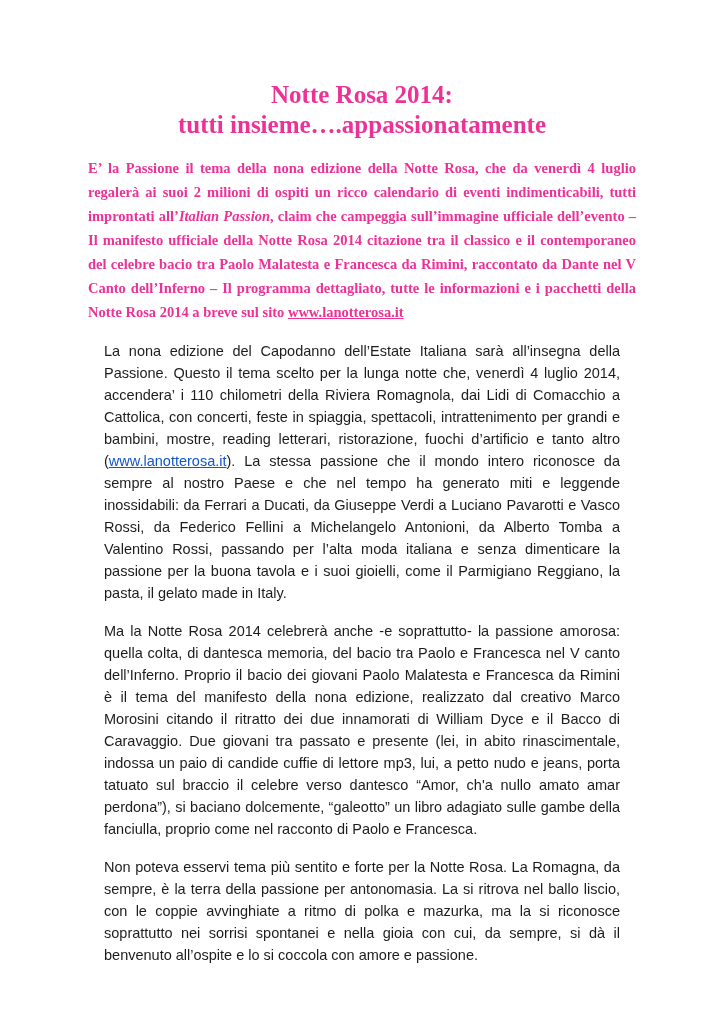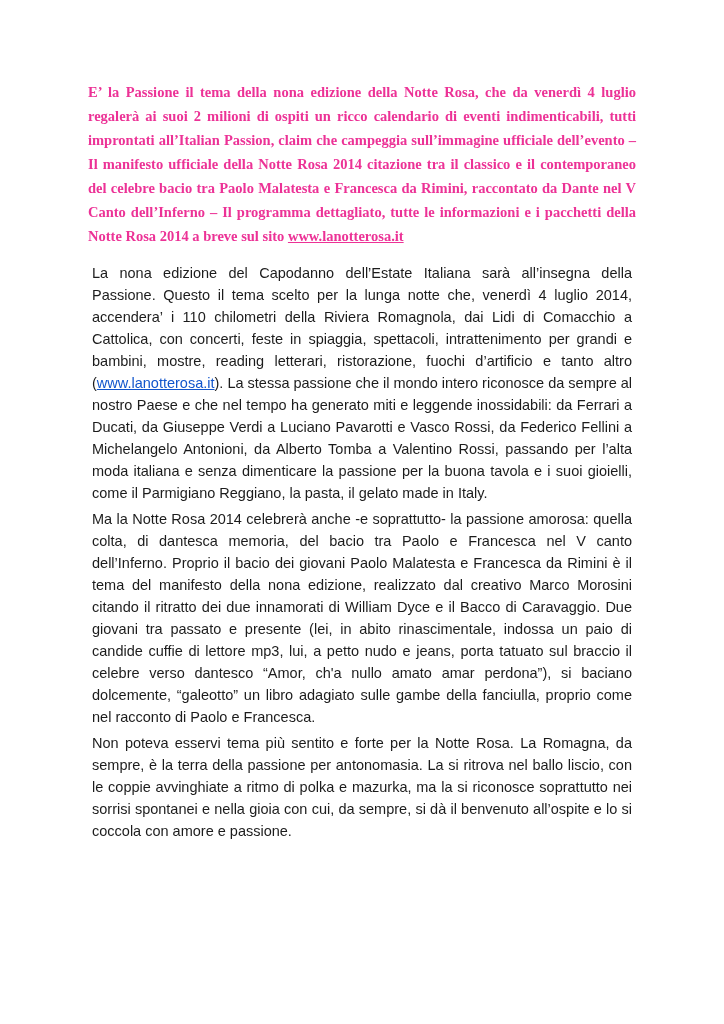--- a/index.html
+++ b/index.html
@@ -35,45 +35,46 @@
   }
   .intro {
     margin: 0 0 14px 0;
     color: var(--accent);
     font-family: "Liberation Serif", serif;
     font-weight: bold;
     font-size: 14.5px;
     line-height: 24px;
     text-align: justify;
   }
-  .intro .italic { }
+  .intro .italic { font-style: italic; }
   .pink-link {
     color: var(--accent);
     text-decoration: underline;
     cursor: pointer;
   }
   .body-par {
-    margin: 4px;
+    margin: 16px;
     color: var(--text);
     font-size: 14.5px;
     line-height: 22px;
     text-align: justify;
   }
   .link {
     color: var(--link);
     text-decoration: underline;
     cursor: pointer;
   }
   .italic { }
 </style>
 </head>
 <body>
 
 <div class="page">
 
+  <h1 class="title"><span>Notte Rosa 2014:</span><br><span>tutti insieme….appassionatamente</span></h1>
 
   <p class="intro"><span>E’ la Passione il tema della nona edizione della Notte Rosa, che da venerdì 4 luglio regalerà ai suoi 2 milioni di ospiti un ricco calendario di eventi indimenticabili, tutti improntati all’</span><span class="italic">Italian Passion</span><span>, claim che campeggia sull’immagine ufficiale dell’evento – Il manifesto ufficiale della Notte Rosa 2014 citazione tra il classico e il contemporaneo del celebre bacio tra Paolo Malatesta e Francesca da Rimini, raccontato da Dante nel V Canto dell’Inferno – Il programma dettagliato, tutte le informazioni e i pacchetti della Notte Rosa 2014 a breve sul sito </span><a class="pink-link">www.lanotterosa.it</a></p>
 
   <p class="body-par"><span>La nona edizione del Capodanno dell’Estate Italiana sarà all’insegna della Passione. Questo il tema scelto per la lunga notte che, venerdì 4 luglio 2014, accendera’ i 110 chilometri della Riviera Romagnola, dai Lidi di Comacchio a Cattolica, con concerti, feste in spiaggia, spettacoli, intrattenimento per grandi e bambini, mostre, reading letterari, ristorazione, fuochi d’artificio e tanto altro (</span><a class="link">www.lanotterosa.it</a><span>). La stessa passione che il mondo intero riconosce da sempre al nostro Paese e che nel tempo ha generato miti e leggende inossidabili: da Ferrari a Ducati, da Giuseppe Verdi a Luciano Pavarotti e Vasco Rossi, da Federico Fellini a Michelangelo Antonioni, da Alberto Tomba a Valentino Rossi, passando per l’alta moda italiana e senza dimenticare la passione per la buona tavola e i suoi gioielli, come il Parmigiano Reggiano, la pasta, il gelato made in Italy.</span></p>
 
   <p class="body-par"><span>Ma la Notte Rosa 2014 celebrerà anche -e soprattutto- la passione amorosa: quella colta, di dantesca memoria, del bacio tra Paolo e Francesca nel V canto dell’Inferno. Proprio il bacio dei giovani Paolo Malatesta e Francesca da Rimini è il tema del manifesto della nona edizione, realizzato dal creativo Marco Morosini citando il ritratto dei due innamorati di William Dyce e il Bacco di Caravaggio. Due giovani tra passato e presente (lei, in abito rinascimentale, indossa un paio di candide cuffie di lettore mp3, lui, a petto nudo e jeans, porta tatuato sul braccio il celebre verso dantesco </span><span class="italic">“Amor, ch'a nullo amato amar perdona”),</span><span> si baciano dolcemente, “galeotto” un libro adagiato sulle gambe della fanciulla, proprio come nel racconto di Paolo e Francesca.</span></p>
 
   <p class="body-par"><span>Non poteva esservi tema più sentito e forte per la Notte Rosa. La Romagna, da sempre, è la terra della passione per antonomasia. La si ritrova nel ballo liscio, con le coppie avvinghiate a ritmo di polka e mazurka, ma la si riconosce soprattutto nei sorrisi spontanei e nella gioia con cui, da sempre, si dà il benvenuto all’ospite e lo si coccola con amore e passione.</span></p>
 
 </div>

